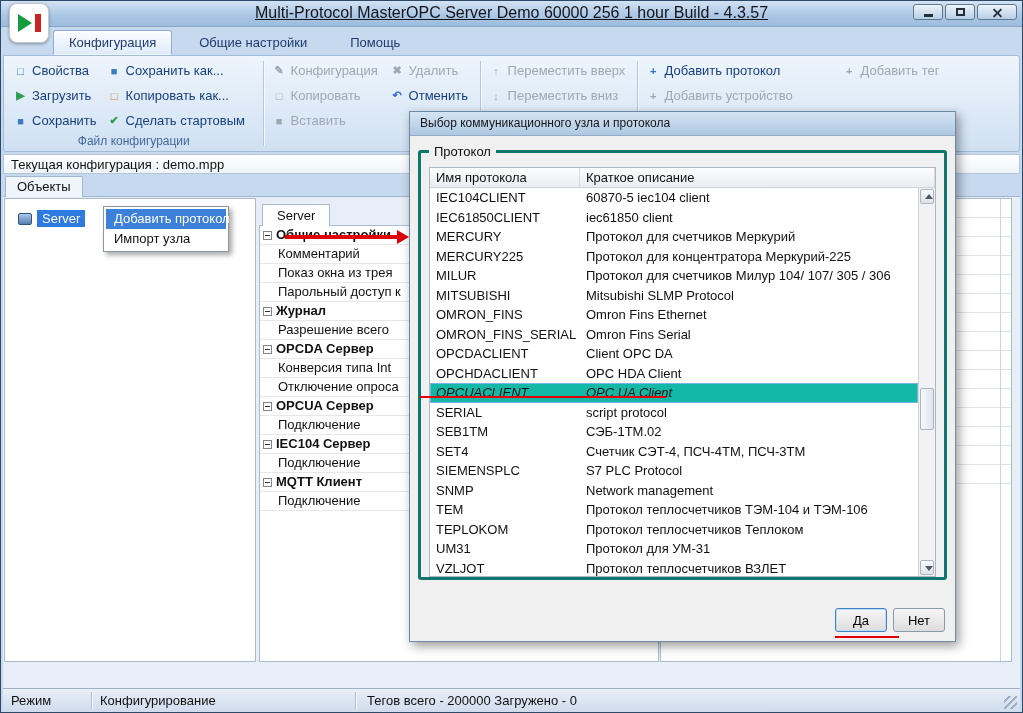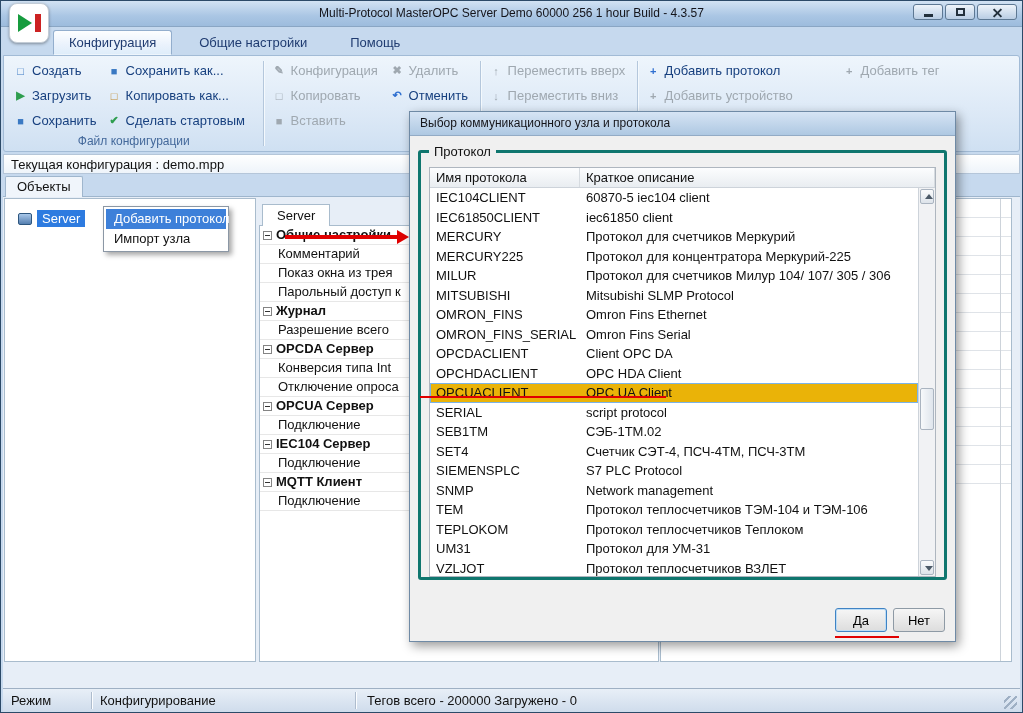--- a/index.html
+++ b/index.html
@@ -3,21 +3,21 @@
 <meta charset="utf-8">
 <style>
   html,body{margin:0;padding:0;background:#8a8a8a;}
   *{box-sizing:border-box;}
   .window{position:relative;width:1023px;height:713px;background:#c6d9ee;border:1px solid #2c4a68;
           font-family:"Liberation Sans",sans-serif;font-size:13px;color:#111;overflow:hidden;}
 
   
   .titlebar{position:absolute;top:0;left:0;right:0;height:26px;
             background:linear-gradient(#d2e2f3,#aac6e4 60%,#9dbcdd);border-bottom:1px solid #8aa6c4;text-align:center;}
-  .title-text{line-height:24px;font-size:12px;color:#14141a;}
+  .title-text{line-height:24px;font-size:16px;color:#14141a;text-decoration:underline;}
   .win-controls{position:absolute;right:5px;top:3px;display:flex;gap:2px;}
   .wbtn{width:30px;height:16px;background:linear-gradient(#eef4fa,#b9cde4);border:1px solid #5d7893;border-radius:3px;
         display:flex;align-items:center;justify-content:center;position:relative;}
   .wbtn.close{width:40px;}
   .glyph-min{width:9px;height:3px;background:#23303c;margin-top:6px;}
   .glyph-max{width:9px;height:8px;border:2px solid #23303c;}
   .glyph-x1,.glyph-x2{position:absolute;width:11px;height:2px;background:#23303c;left:14px;top:7px;}
   .glyph-x1{transform:rotate(45deg);} .glyph-x2{transform:rotate(-45deg);}
 
   
@@ -94,21 +94,21 @@
   .dialog-title{height:24px;line-height:23px;background:linear-gradient(#d6e4f4,#aec8e2);border-bottom:1px solid #93abc5;
                 padding-left:10px;font-size:12px;color:#15151a;}
   .protocol-group{position:absolute;left:8px;top:38px;right:8px;height:430px;border:3px solid #0f766e;border-radius:3px;}
   .group-title{position:absolute;left:8px;top:-9px;background:#f0f0f0;padding:0 5px;}
   .ptable{position:absolute;left:8px;top:14px;right:8px;height:410px;background:#fff;border:1px solid #aeb6bf;}
   .phead{display:flex;height:20px;background:linear-gradient(#fcfdfe,#e9edf1);border-bottom:1px solid #cdd3da;}
   .phcell{line-height:19px;padding-left:6px;border-right:1px solid #d6dbe0;white-space:nowrap;overflow:hidden;}
   .phcell.c1{width:150px;flex:none;} .phcell.c2{flex:1;}
   .prows{position:absolute;top:20px;left:0;right:17px;bottom:0;overflow:hidden;}
   .prow{display:flex;height:19.5px;line-height:19px;white-space:nowrap;cursor:default;}
-  .prow.selected{background:#eab308;box-shadow:inset 0 0 0 1px #7ab3e8;}
+  .prow.selected{background:#14b8a6;box-shadow:inset 0 0 0 1px #7ab3e8;font-style:italic;}
   .pcell{padding-left:6px;overflow:hidden;}
   .pcell.c1{width:150px;flex:none;} .pcell.c2{flex:1;}
   .vscroll{position:absolute;top:20px;right:0;bottom:0;width:17px;background:#f1f2f4;border-left:1px solid #cdd3da;}
   .sarrow{position:absolute;left:1px;right:1px;height:15px;background:linear-gradient(#fafbfc,#dde3ea);border:1px solid #aab4c0;border-radius:2px;}
   .sarrow.up{top:1px;} .sarrow.down{bottom:1px;}
   .sarrow::after{content:"";position:absolute;left:4px;width:0;height:0;border-left:4px solid transparent;border-right:4px solid transparent;}
   .sarrow.up::after{top:4px;border-bottom:5px solid #4c5a68;}
   .sarrow.down::after{top:5px;border-top:5px solid #4c5a68;}
   .sthumb{position:absolute;left:1px;right:1px;top:200px;height:42px;background:linear-gradient(90deg,#f7f9fb,#dfe5ec);
           border:1px solid #aab4c0;border-radius:2px;}
@@ -156,21 +156,21 @@
 
   <div class="menu-tabs" id="menu-tabs"><div class="mtab active">Конфигурация</div><div class="mtab">Общие настройки</div><div class="mtab">Помощь</div></div>
 
   <div class="ribbon">
     <div class="ribbon-groups" id="ribbon-groups">
         <div class="tgroup">
           <div class="tcols">
             <div class="tcol g0c0">
               <div class="tbtn">
                 <span class="ic" style="color: rgb(58, 121, 195);">□</span>
-                <span class="tlabel">Создать</span>
+                <span class="tlabel">Свойства</span>
               </div>
               <div class="tbtn">
                 <span class="ic" style="color: rgb(46, 158, 79);">▶</span>
                 <span class="tlabel">Загрузить</span>
               </div>
               <div class="tbtn">
                 <span class="ic" style="color: rgb(58, 121, 195);">■</span>
                 <span class="tlabel">Сохранить</span>
               </div>
             </div>

